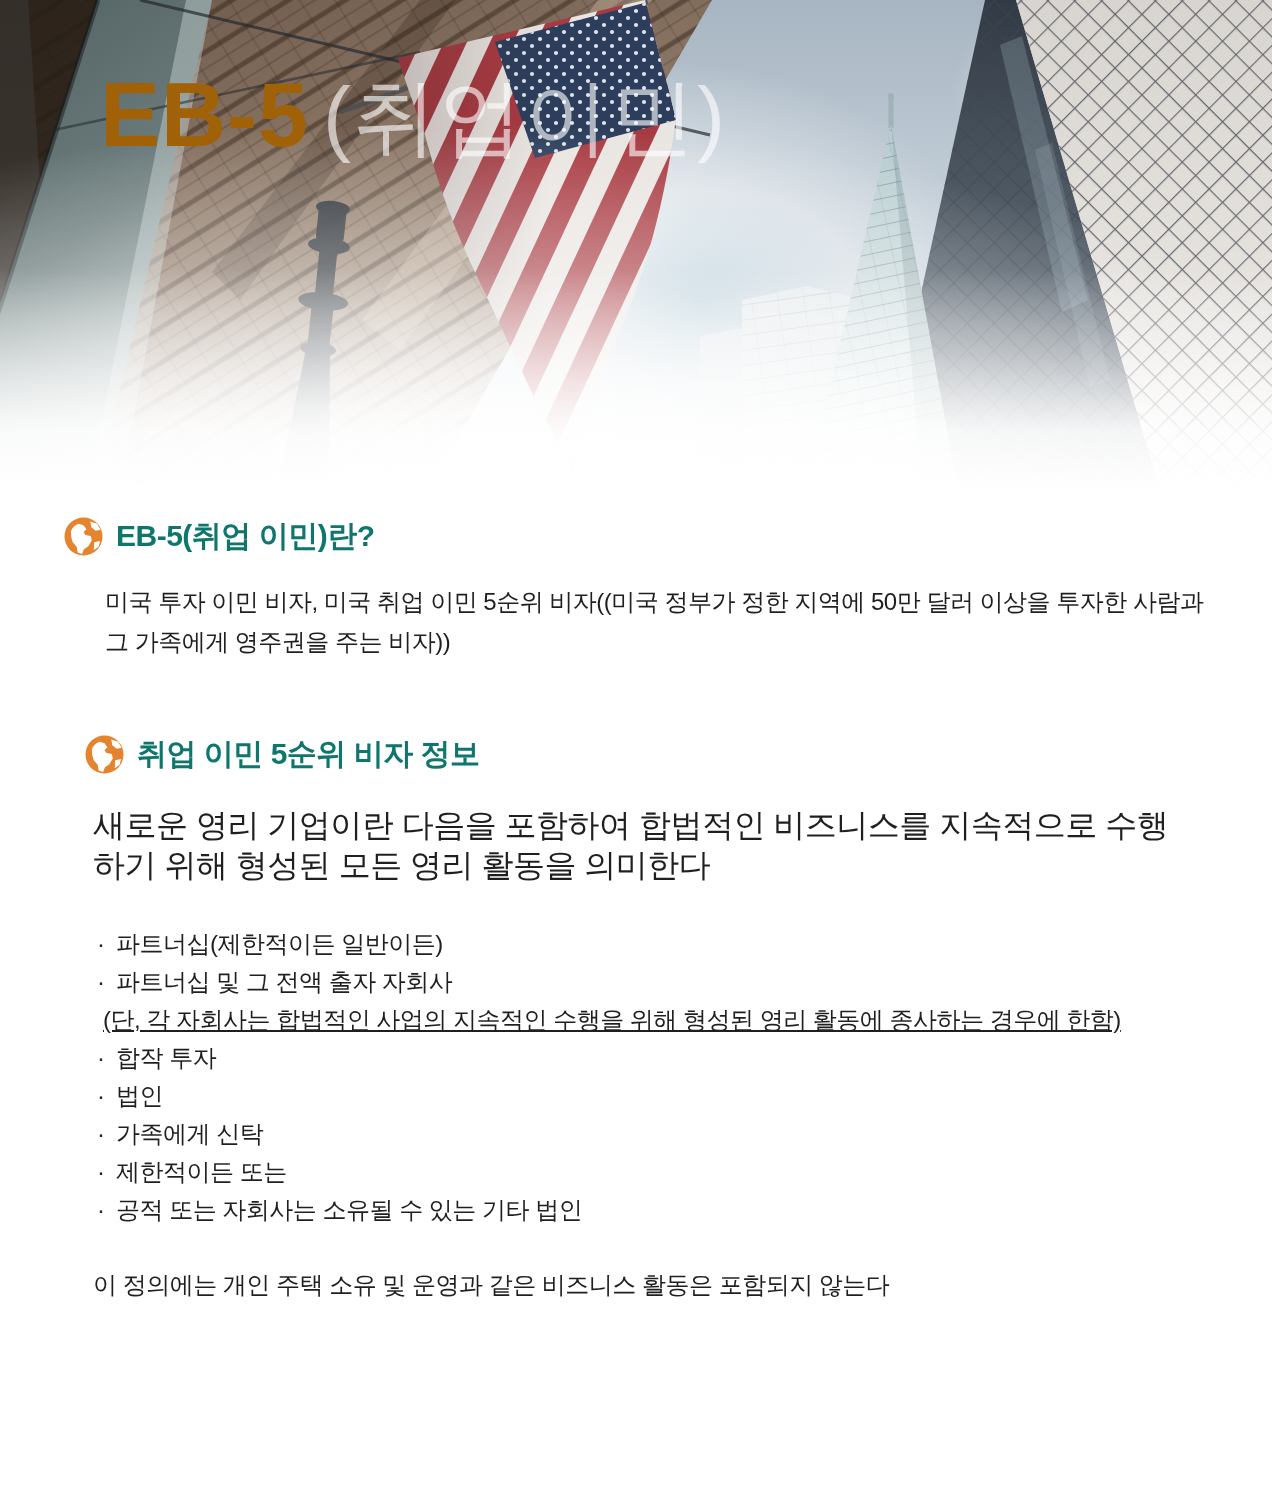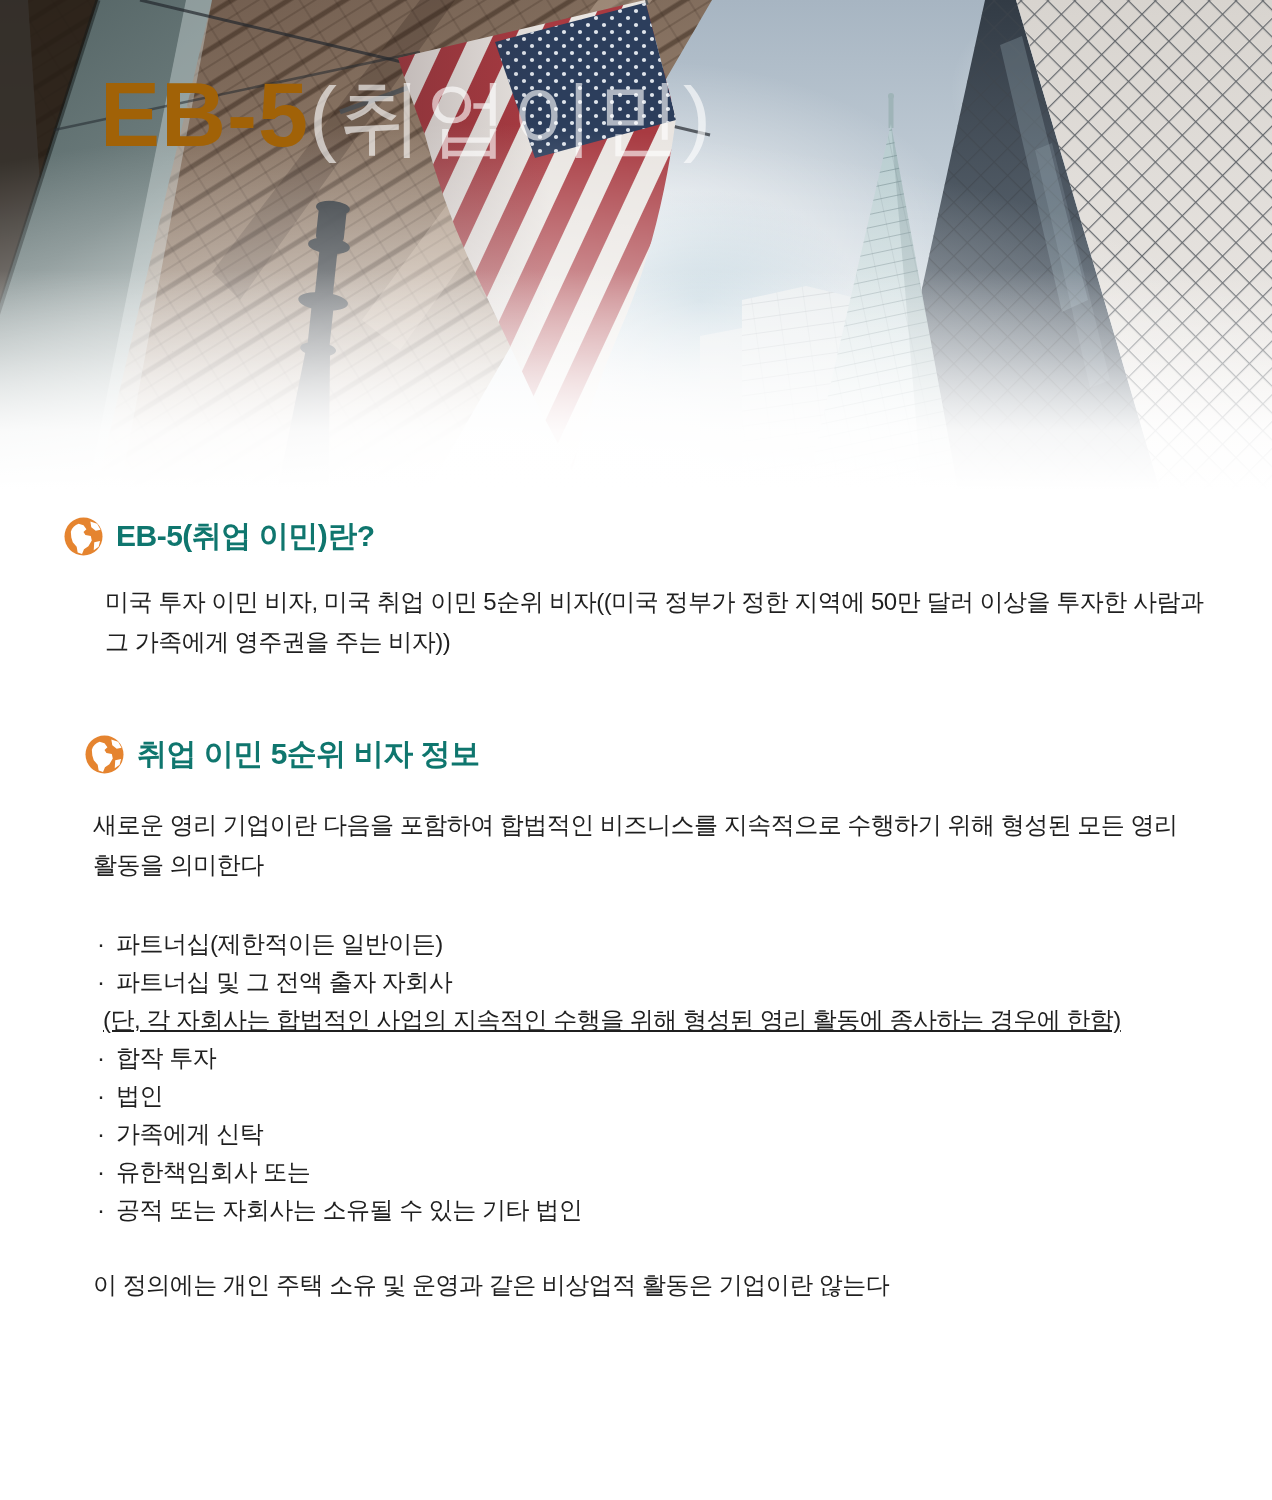--- a/index.html
+++ b/index.html
@@ -4,29 +4,29 @@
 <style>
   html,body{margin:0;padding:0;background:#ffffff;}
   body{font-family:"Liberation Sans","DejaVu Sans",sans-serif;color:#1f1f1f;}
   .page{position:relative;width:1272px;height:1500px;margin:0 auto;background:#fff;overflow:hidden;}
 
   
   .hero{position:relative;width:1272px;height:490px;overflow:hidden;}
   .hero svg.hero-art{position:absolute;left:0;top:0;width:1272px;height:490px;display:block;}
   .hero-title{position:absolute;left:100px;top:70px;white-space:nowrap;line-height:1;}
   .hero-title .t-main{font-size:90px;font-weight:700;color:#a16207;letter-spacing:1px;}
-  .hero-title .t-sub{font-size:84px;font-weight:200;color:rgba(255,255,255,0.62);letter-spacing:2px;}
+  .hero-title .t-sub{font-size:84px;font-weight:200;color:rgba(255,255,255,0.62);margin-left:14px;letter-spacing:2px;}
 
   
   .section-about{margin:26px 60px 0 64px;}
   .section-info{margin:72px 60px 0 85px;}
   h2.sec-heading{display:flex;align-items:center;gap:13px;margin:0;color:#0f766e;font-size:30px;font-weight:700;letter-spacing:-0.5px;}
   .globe{width:39px;height:39px;flex:0 0 39px;display:inline-block;}
   .about-body{margin:25px 0 0 41px;width:1107px;font-size:24px;line-height:40px;letter-spacing:-0.5px;}
-  .info-intro{margin:30px 0 0 8px;width:1100px;font-size:24px;line-height:40px;letter-spacing:-0.5px;}
+  .info-intro{margin:30px 0 0 8px;width:1100px;font-size:32px;line-height:40px;letter-spacing:-0.5px;}
   ul.entity-list{margin:40px 0 0 12px;padding:0;list-style:none;font-size:24px;line-height:38px;letter-spacing:-0.5px;}
   ul.entity-list li{padding-left:19px;text-indent:-19px;}
   ul.entity-list li::before{content:"·";display:inline-block;width:19px;text-indent:0;color:#222;}
   ul.entity-list li.note{padding-left:6px;text-indent:0;text-decoration:underline;}
   ul.entity-list li.note::before{content:none;}
   .info-outro{margin:36px 0 0 8px;width:1100px;font-size:24px;line-height:40px;letter-spacing:-0.5px;}
 </style>
 </head>
 <body>
 
@@ -212,20 +212,20 @@
 
     <p class="info-intro">새로운 영리 기업이란 다음을 포함하여 합법적인 비즈니스를 지속적으로 수행하기 위해 형성된 모든 영리 활동을 의미한다</p>
 
     <ul class="entity-list">
       <li>파트너십(제한적이든 일반이든)</li>
       <li>파트너십 및 그 전액 출자 자회사</li>
       <li class="note">(단, 각 자회사는 합법적인 사업의 지속적인 수행을 위해 형성된 영리 활동에 종사하는 경우에 한함)</li>
       <li>합작 투자</li>
       <li>법인</li>
       <li>가족에게 신탁</li>
-      <li>유한책임회사 또는</li>
+      <li>제한적이든 또는</li>
       <li>공적 또는 자회사는 소유될 수 있는 기타 법인</li>
     </ul>
 
-    <p class="info-outro">이 정의에는 개인 주택 소유 및 운영과 같은 비상업적 활동은 기업이란 않는다</p>
+    <p class="info-outro">이 정의에는 개인 주택 소유 및 운영과 같은 비즈니스 활동은 포함되지 않는다</p>
   </section>
 
 </div>
 
 </body></html>

